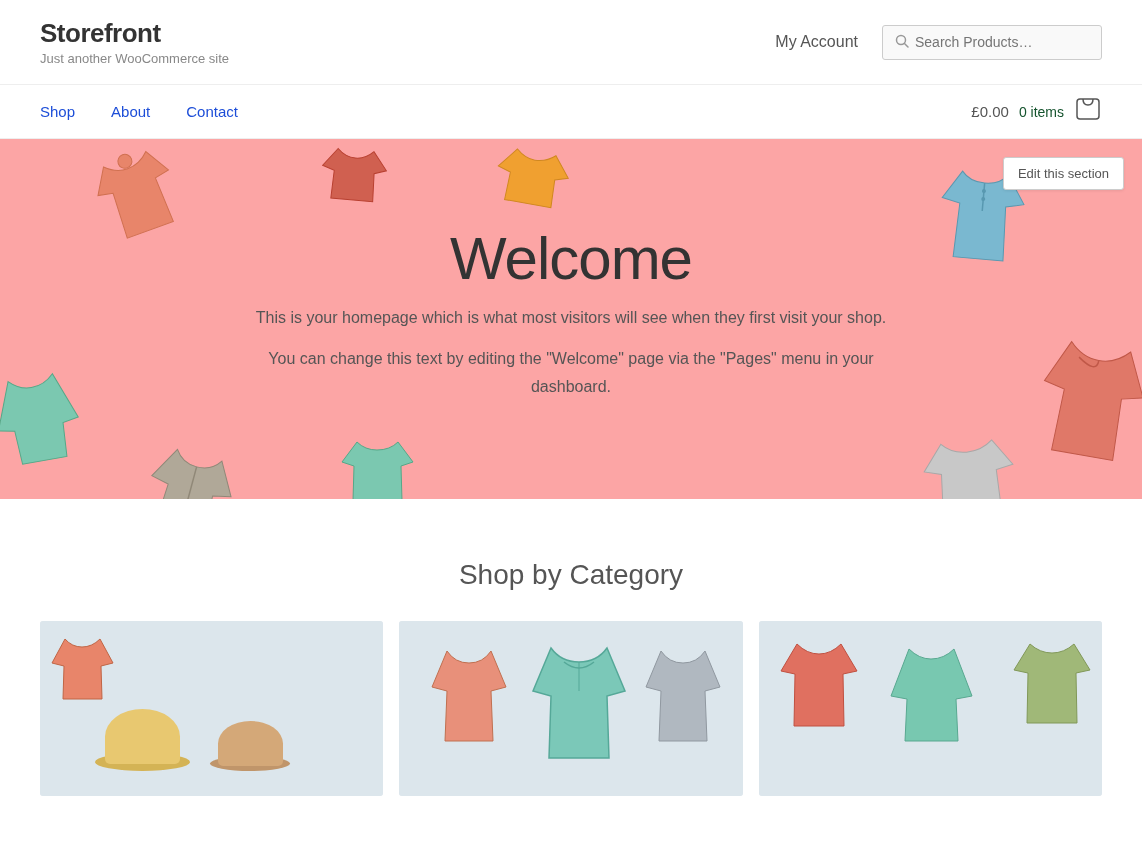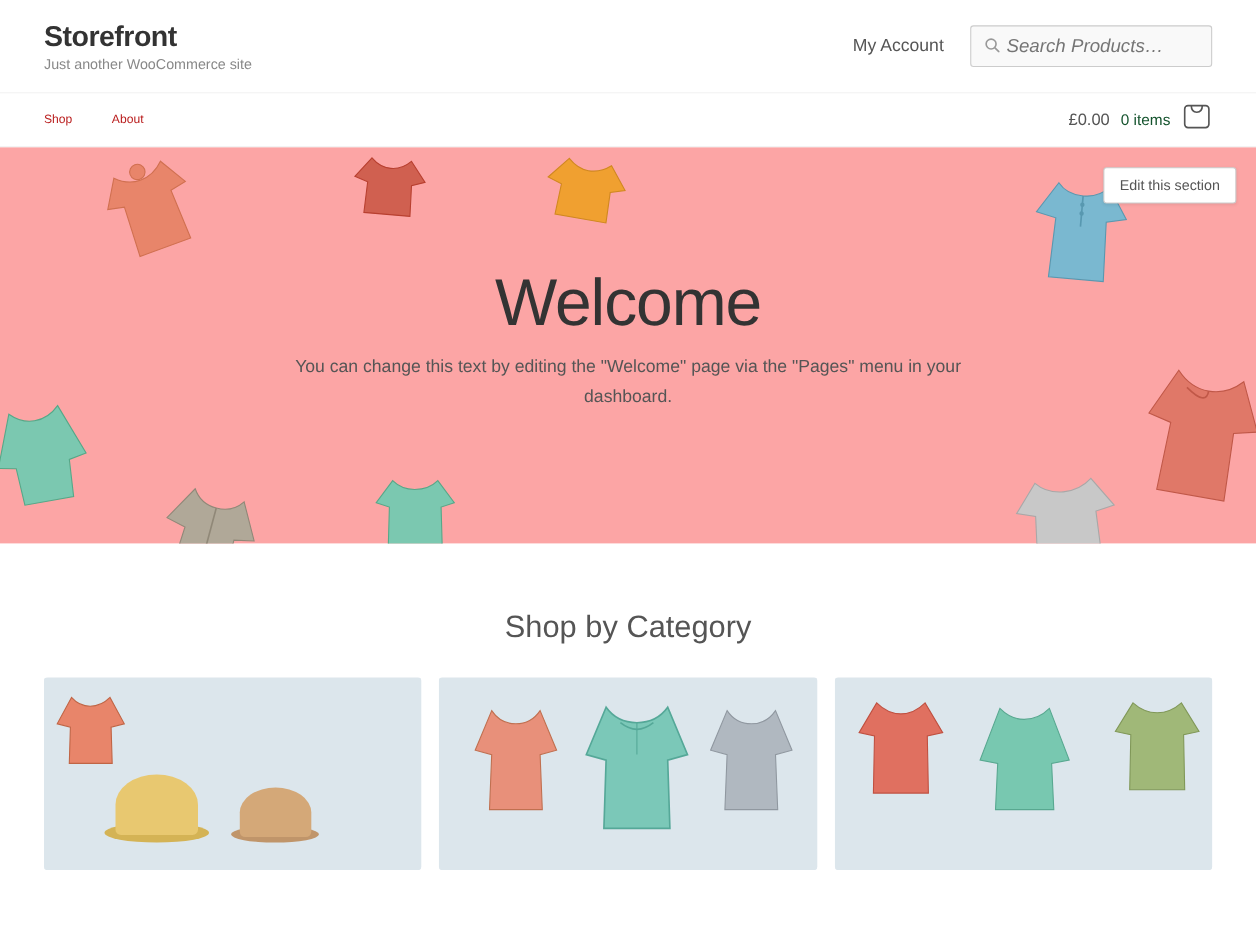--- a/index.html
+++ b/index.html
@@ -26,39 +26,38 @@
       border-radius: 3px;
       padding: 8px 12px;
       width: 220px;
       background: #f9f9f9;
     }
     .search-icon-svg { color: #999; margin-right: 6px; font-size: 13px; }
     .search-input {
       border: none;
       background: transparent;
       outline: none;
-      font-size: 17px;
+      font-size: 14px;
       color: #be185d;
       width: 100%;
-      font-style: italic;
     }
 
     
     .site-nav {
       display: flex;
       align-items: center;
       justify-content: space-between;
       padding: 0 40px;
       border-bottom: 1px solid #eee;
       background: #fff;
     }
     .nav-links { display: flex; align-items: center; gap: 0; }
     .nav-link {
-      font-size: 11px;
-      color: #b91c1c;
+      font-size: 15px;
+      color: #1d4ed8;
       text-decoration: none;
       padding: 18px 18px;
       cursor: pointer;
       display: inline-block;
     }
     .nav-link:first-child { padding-left: 0; }
     .cart-area { display: flex; align-items: center; gap: 10px; }
     .cart-total { font-size: 15px; color: #555; }
     .cart-items-text { font-size: 14px; color: #14532d; }
     .cart-icon-wrap { cursor: pointer; }
@@ -145,20 +144,21 @@
       </span>
       <input class="search-input" type="text" placeholder="Search Products…" style="">
     </div>
   </div>
 </header>
 
 <nav class="site-nav">
   <div class="nav-links">
     <a class="nav-link">Shop</a>
     <a class="nav-link">About</a>
+    <a class="nav-link">Contact</a>
   </div>
   <div class="cart-area">
     <span class="cart-total">£0.00</span>
     <span class="cart-items-text">0 items</span>
     <span class="cart-icon-wrap">
       <svg width="28" height="28" viewBox="0 0 28 28" fill="none">
         <rect x="3" y="3" width="22" height="20" rx="3" stroke="#555" stroke-width="1.5" fill="none"></rect>
         <path d="M9 3 Q9 9 14 9 Q19 9 19 3" stroke="#555" stroke-width="1.5" fill="none"></path>
       </svg>
     </span>
@@ -224,20 +224,21 @@
   </div>
 
   <div style="position:absolute;bottom:-5px;left:340px;width:75px;height:68px;">
     <svg viewBox="0 0 75 68" fill="none">
       <path d="M17 6 L2 26 L14 30 L13 65 L62 65 L61 30 L73 26 L58 6 Q50 14 37 14 Q25 14 17 6Z" fill="#7bc8b0" stroke="#55a888" stroke-width="1"></path>
     </svg>
   </div>
 
   <div class="hero-content">
     <h1 class="hero-title">Welcome</h1>
+    <p class="hero-text">This is your homepage which is what most visitors will see when they first visit your shop.</p>
     <p class="hero-text">You can change this text by editing the "Welcome" page via the "Pages" menu in your dashboard.</p>
   </div>
 </section>
 
 <section class="shop-section">
   <h2 class="section-title">Shop by Category</h2>
   <div class="category-grid">
 
     <div class="category-card">
       <div style="width:100%;height:100%;background:#dce6ec;position:relative;overflow:hidden;">

